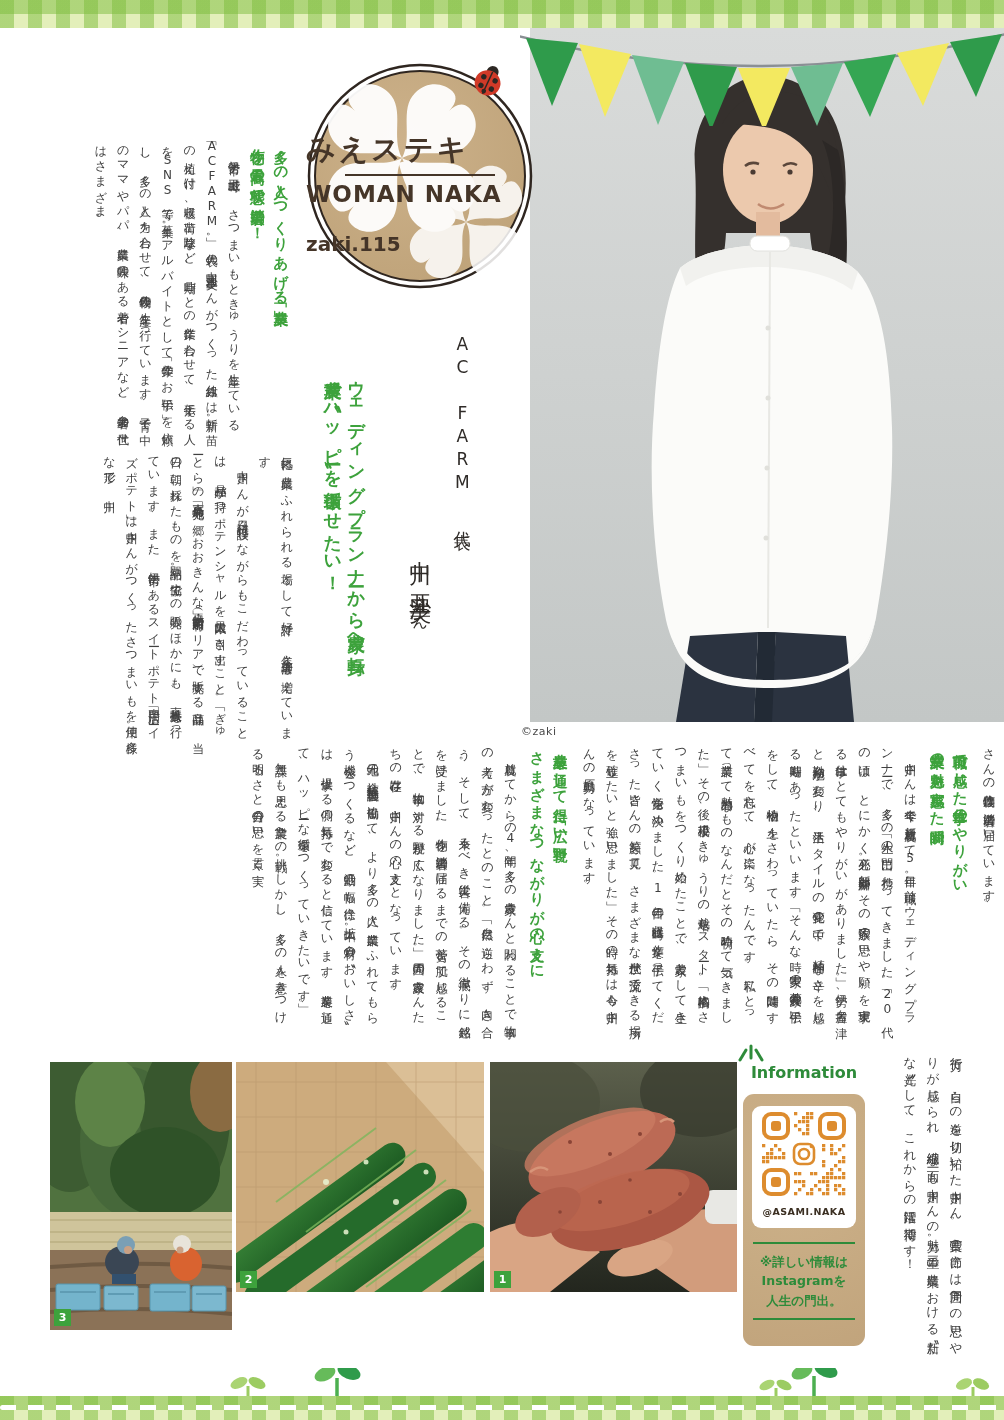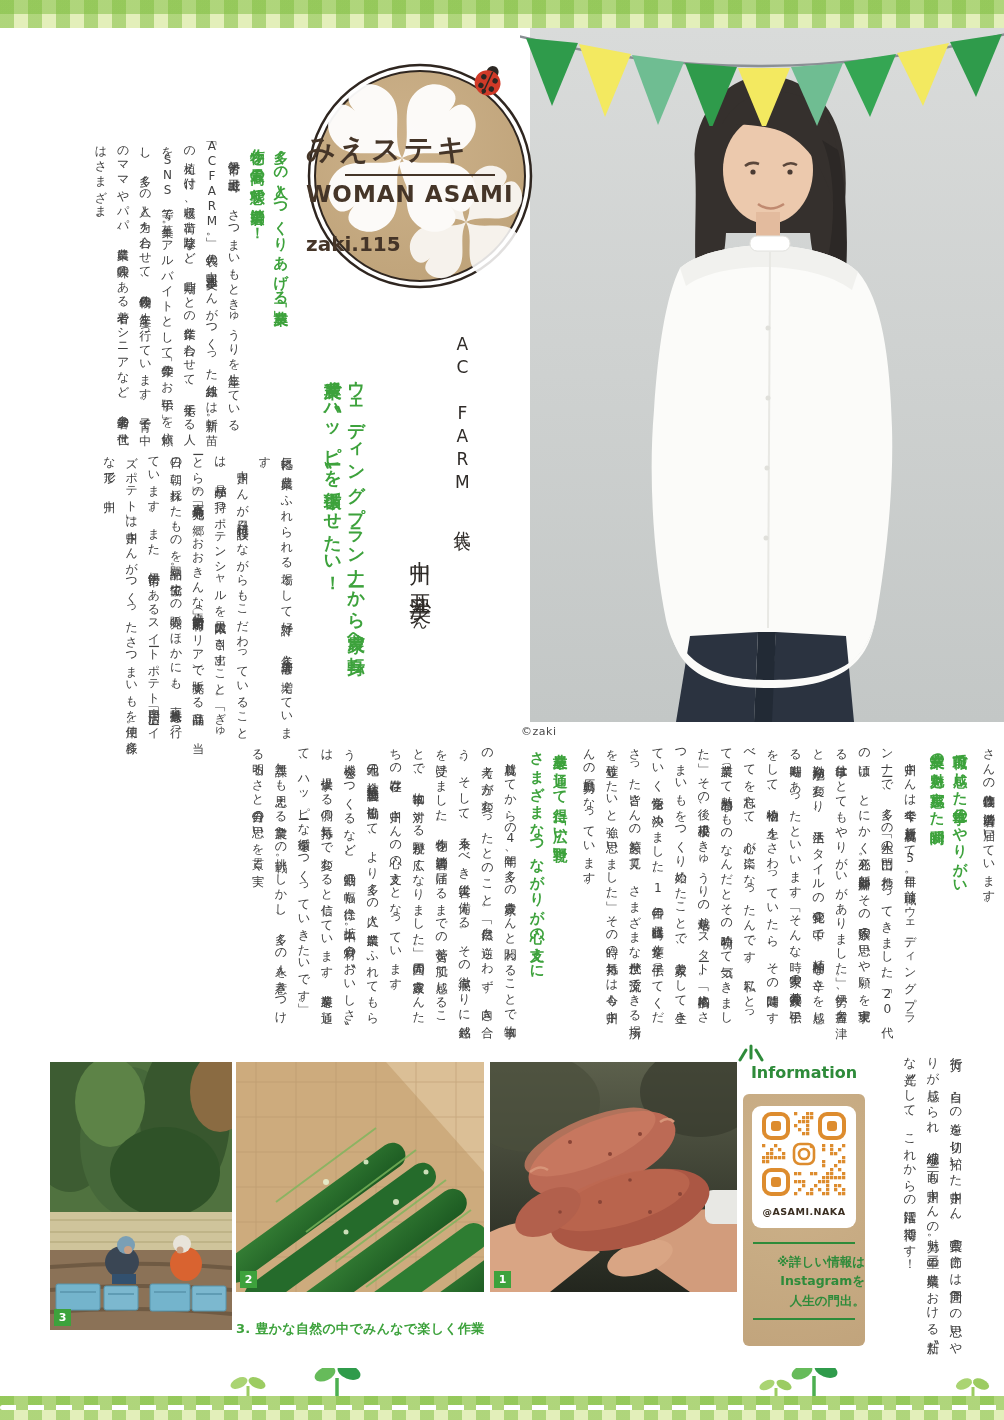--- a/index.html
+++ b/index.html
@@ -40,27 +40,27 @@
   .credit{left:521px;top:725px;font-size:11px;color:#4a4a4a;letter-spacing:.5px;text-align:right;}
   
   .photo{position:absolute;overflow:hidden;}
   .numbadge{position:absolute;width:17px;height:17px;background:#3da23c;color:#fff;
     font-size:11px;font-weight:bold;text-align:center;line-height:17px;}
   .caption{position:absolute;left:236px;width:500px;color:#3da23c;font-size:13px;
     font-weight:600;letter-spacing:.3px;}
   
   .info-label{left:741px;top:1063px;width:126px;text-align:center;color:#2e8b3a;
     font-size:16px;font-weight:bold;}
-  .info-box{left:743px;top:1094px;width:122px;height:252px;border-radius:6px;
+  .info-box{left:743px;top:1094px;width:122px;height:252px;border-radius:11px;
     background:radial-gradient(circle at 40% 30%,#cdb28a,#c1a47c);}
   .qr-card{position:absolute;left:9px;top:12px;width:104px;height:122px;background:#fff;border-radius:9px;}
   .qr-handle{position:absolute;left:0;top:100px;width:104px;text-align:center;font-size:9.5px;
     font-weight:bold;color:#3b2f22;letter-spacing:.5px;}
   .info-rule{position:absolute;left:10px;width:102px;height:2px;background:#2e8b3a;}
-  .info-note{position:absolute;left:0;top:158px;width:122px;text-align:right;color:#2e8b3a;
+  .info-note{position:absolute;left:0;top:158px;width:122px;text-align:center;color:#2e8b3a;
     font-size:12.5px;font-weight:bold;line-height:1.55;}
 </style>
 </head>
 <body>
 
 <div class="page">
 
   <div class="strip-top gingham"></div>
 
   <div class="photo abs" style="left:530px;top:28px;width:474px;height:694px;">
@@ -153,21 +153,21 @@
         <path d="M0,-11 L0,13" stroke="#2c2723" stroke-width="1.5"></path>
         <circle cx="-6" cy="-3" r="2.7" fill="#2c2723"></circle>
           <circle cx="6" cy="-4" r="2.7" fill="#2c2723"></circle>
         <circle cx="-5" cy="6" r="2.7" fill="#2c2723"></circle>
           <circle cx="6" cy="5" r="2.7" fill="#2c2723"></circle>
         <circle cx="0" cy="10" r="2.3" fill="#2c2723"></circle>
       </g>
     </svg>
     <div class="badge-text bt-title">みえステキ</div>
     <div class="bt-line"></div>
-    <div class="badge-text bt-sub">WOMAN ASAMI</div>
+    <div class="badge-text bt-sub">WOMAN NAKA</div>
     <div class="badge-text bt-file">zaki.115</div>
   </div>
 
   <div class="abs credit">©zaki</div>
 
   <div class="abs vtext main-title" style="left:320px;top:368px;height:352px;">
     <span>ウェディングプランナーから農家へ転身</span>
     <span>農業で〝ハッピー〟を循環させたい！</span>
   </div>
 
@@ -313,21 +313,20 @@
             <circle cx="190" cy="132" r="2"></circle>
           <circle cx="70" cy="150" r="1.8"></circle>
             <circle cx="140" cy="118" r="1.8"></circle>
         </g>
         <path d="M40,110 q10,-8 18,-2 M170,60 q8,-6 14,0" stroke="#d79579" stroke-width="2.5" fill="none"></path>
       </g>
     </svg>
     <div class="numbadge" style="left:4px;top:209px;">1</div>
   </div>
 
-  <div class="caption" style="top:1320px;">3. 豊かな自然の中でみんなで楽しく作業</div>
 
   <svg class="abs" style="left:736px;top:1044px;" width="30" height="20" viewBox="0 0 30 20">
     <g stroke="#2e8b3a" stroke-width="3" stroke-linecap="round">
       <path d="M4,16 L10,6"></path>
         <path d="M15,14 L15,2"></path>
         <path d="M26,16 L20,6"></path>
     </g>
   </svg>
   <div class="abs info-label">Information</div>
 

